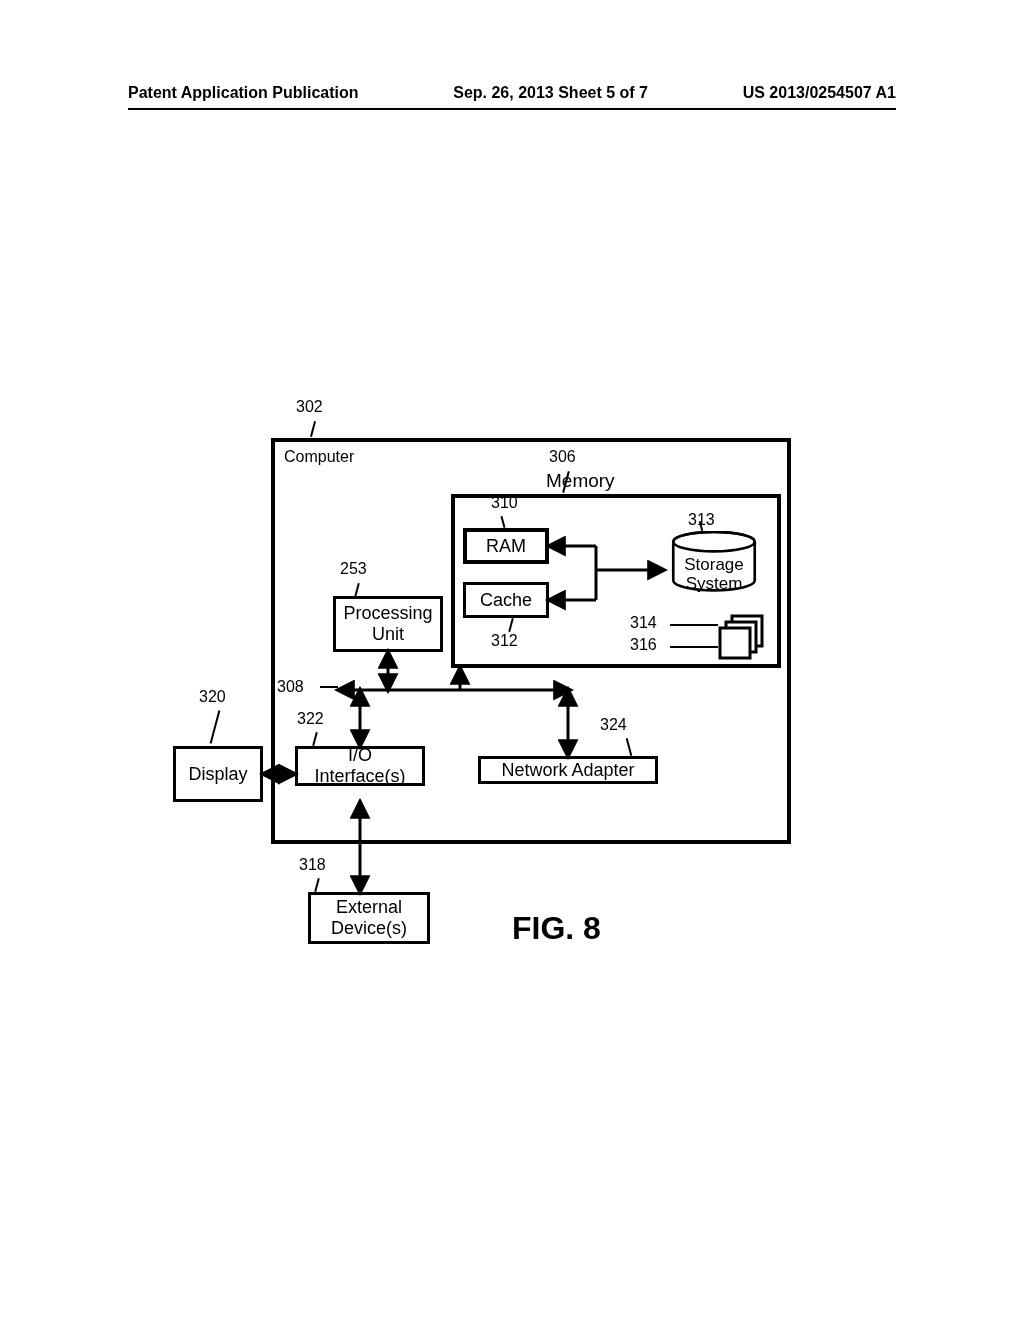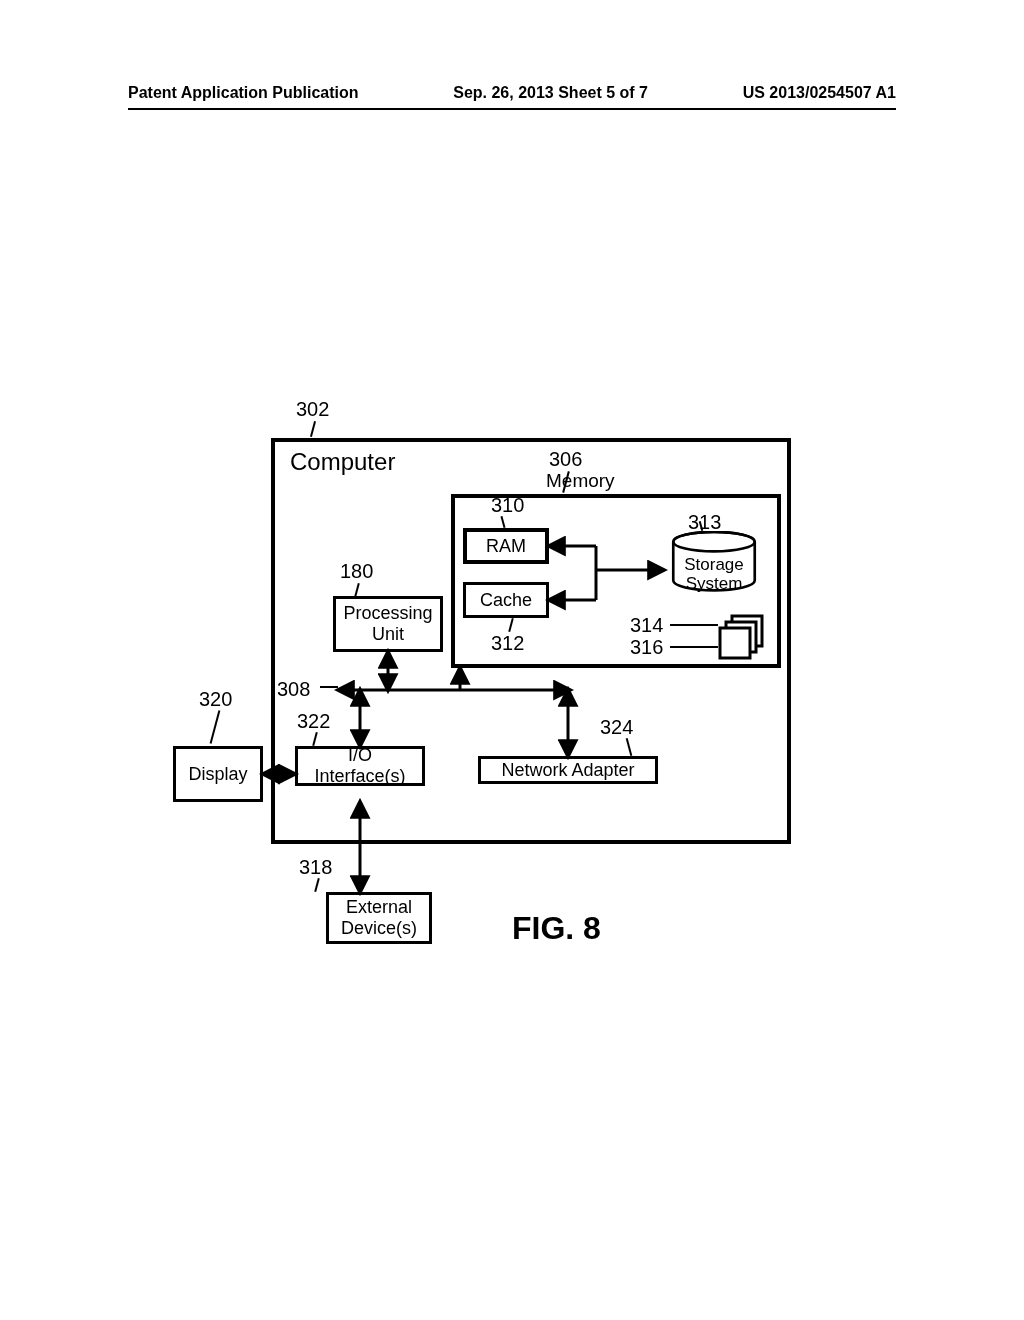--- a/index.html
+++ b/index.html
@@ -46,21 +46,21 @@
     display: flex;
     flex-direction: column;
     align-items: center;
     justify-content: center;
     font-size: 18px;
     text-align: center;
     line-height: 1.15;
   }
   .label {
     position: absolute;
-    font-size: 20px;
+    font-size: 16px;
     text-align: center;
     white-space: nowrap;
   }
   .tick {
     position: absolute;
     width: 0;
     border-left: 2px solid #000;
   }
 
   
@@ -68,22 +68,21 @@
     left: 271px;
     top: 438px;
     width: 520px;
     height: 406px;
     border-width: 4px;
   }
   .computer-label {
     position: absolute;
     left: 284px;
     top: 448px;
-    font-size: 24px;
-    margin-left: 6px;
+    font-size: 16px;
   }
 
   
   .memory-box {
     left: 451px;
     top: 494px;
     width: 330px;
     height: 174px;
     border-width: 4px;
   }
@@ -102,21 +101,21 @@
   
   .proc-box { left: 333px; top: 596px; width: 110px; height: 56px; }
 
   
   .io-box { left: 295px; top: 746px; width: 130px; height: 40px; }
   
   .net-box { left: 478px; top: 756px; width: 180px; height: 28px; }
   
   .display-box { left: 173px; top: 746px; width: 90px; height: 56px; }
   
-  .ext-box { left: 326px; top: 892px; width: 106px; height: 52px; }
+  .ext-box { left: 308px; top: 892px; width: 122px; height: 52px; }
 
   
   .storage-cyl {
     position: absolute;
     left: 664px; top: 531px;
     width: 100px; height: 62px;
   }
   .storage-label {
     position: absolute;
     left: 678px; top: 556px;
@@ -206,21 +205,21 @@
 
   <svg class="docs-stack" viewBox="0 0 50 46">
     <rect x="14" y="2" width="30" height="30" fill="#fff" stroke="#000" stroke-width="3"></rect>
     <rect x="8" y="8" width="30" height="30" fill="#fff" stroke="#000" stroke-width="3"></rect>
     <rect x="2" y="14" width="30" height="30" fill="#fff" stroke="#000" stroke-width="3"></rect>
   </svg>
 
   <div class="label" style="left:296px; top:398px;">302</div>
   <div class="tick" style="left:312px; top:421px; height:16px; transform:rotate(15deg);"></div>
 
-  <div class="label" style="left:340px; top:560px;">180</div>
+  <div class="label" style="left:340px; top:560px;">253</div>
   <div class="tick" style="left:356px; top:583px; height:14px; transform:rotate(15deg);"></div>
 
   <div class="label" style="left:549px; top:448px;">306</div>
   <div class="tick" style="left:565px; top:471px; height:22px; transform:rotate(15deg);"></div>
 
   <div class="label" style="left:277px; top:678px;">308</div>
   <div class="tick" style="left:320px; top:686px; height:2px; width:18px; border-top:2px solid #000; border-left:none;"></div>
 
   <div class="label" style="left:491px; top:494px;">310</div>
   <div class="tick" style="left:502px; top:516px; height:12px; transform:rotate(-15deg);"></div>

